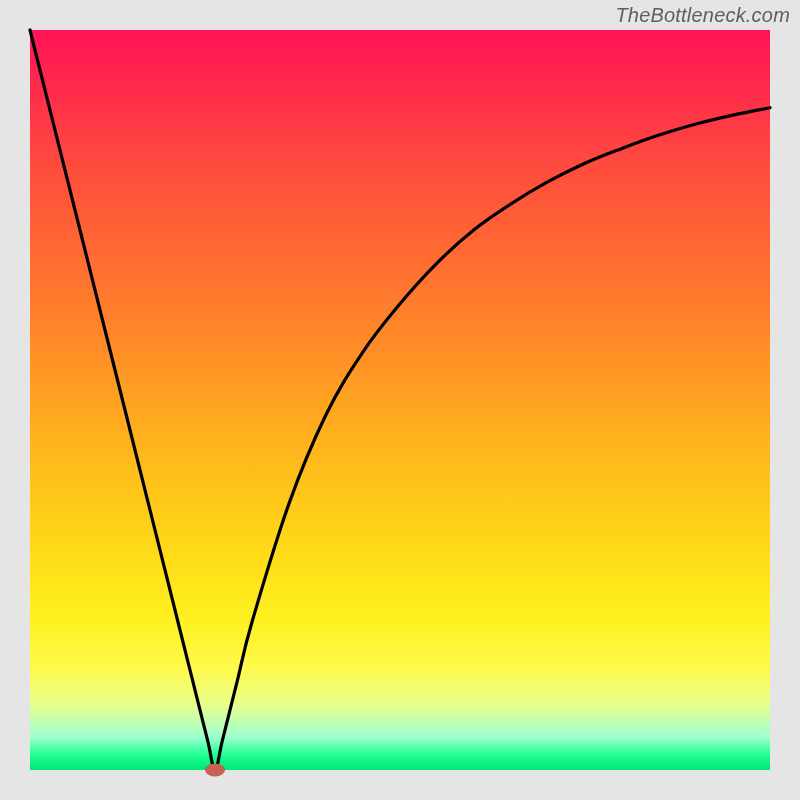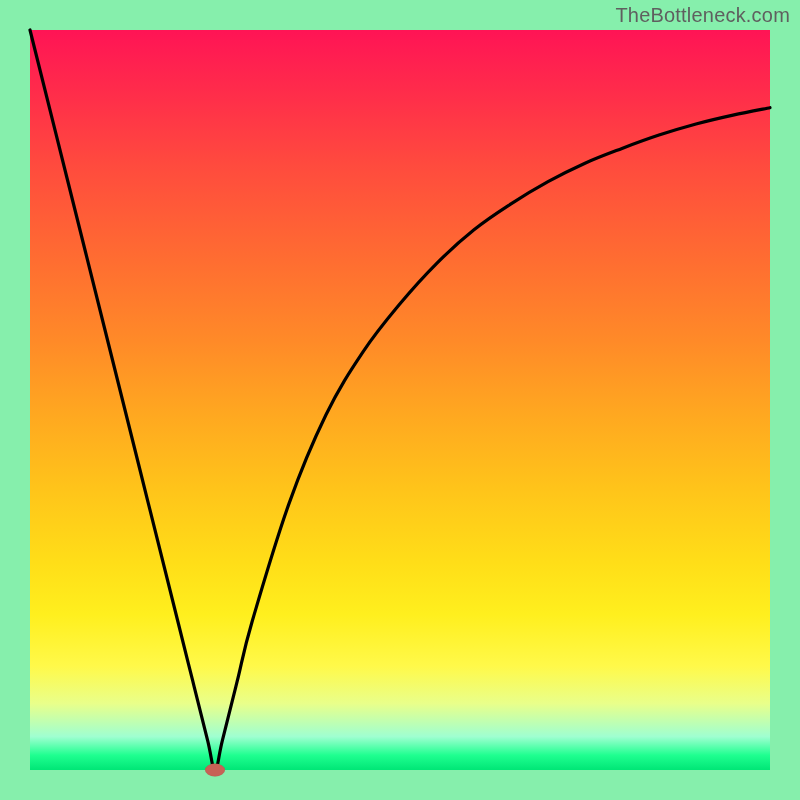--- a/index.html
+++ b/index.html
@@ -7,21 +7,22 @@
     padding: 0;
     width: 800px;
     height: 800px;
     background: #000;
     overflow: hidden;
   }
   .frame {
     position: relative;
     width: 800px;
     height: 800px;
-    background: #86efac;
+    background: #e5e5e5;
+    font-style: italic;
   }
   .plot-area {
     position: absolute;
     left: 30px;
     top: 30px;
     width: 740px;
     height: 740px;
     
     background: linear-gradient(to bottom,
       #ff1455 0%,

